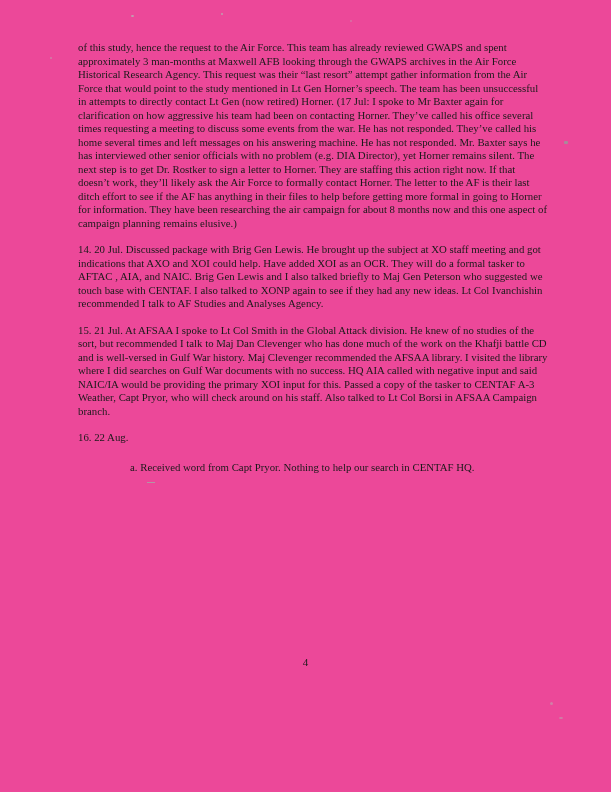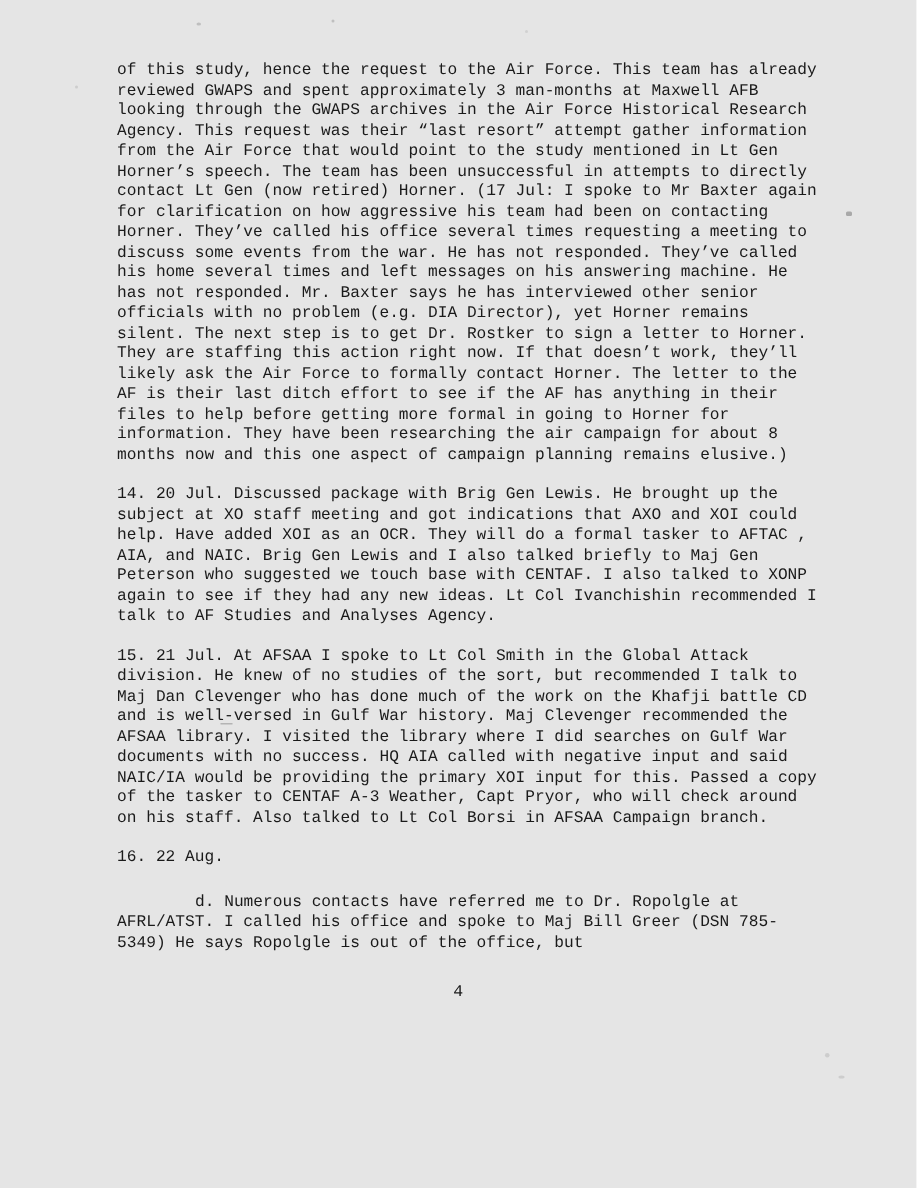--- a/index.html
+++ b/index.html
@@ -4,23 +4,23 @@
 <style>
   html, body {
     margin: 0;
     padding: 0;
     background: #ffffff;
   }
   .page {
     position: relative;
     width: 611px;
     height: 792px;
-    background: #e5e5e5;
+    background: #ec4899;
     overflow: hidden;
-    font-family: Liberation Mono, monospace;
+    font-family: Liberation Serif, serif;
     color: #1a1a1a;
   }
   .text-block {
     position: absolute;
     left: 78px;
     top: 41px;
     width: 471px;
     font-size: 10.8px;
     line-height: 13.5px;
     text-align: left;
@@ -63,21 +63,21 @@
 </head>
 <body>
 
 <div class="page">
 
   <div class="text-block">
     <p>of this study, hence the request to the Air Force. This team has already reviewed GWAPS and spent approximately 3 man-months at Maxwell AFB looking through the GWAPS archives in the Air Force Historical Research Agency. This request was their “last resort” attempt gather information from the Air Force that would point to the study mentioned in Lt Gen Horner’s speech. The team has been unsuccessful in attempts to directly contact Lt Gen (now retired) Horner. (17 Jul: I spoke to Mr Baxter again for clarification on how aggressive his team had been on contacting Horner. They’ve called his office several times requesting a meeting to discuss some events from the war. He has not responded. They’ve called his home several times and left messages on his answering machine. He has not responded. Mr. Baxter says he has interviewed other senior officials with no problem (e.g. DIA Director), yet Horner remains silent. The next step is to get Dr. Rostker to sign a letter to Horner. They are staffing this action right now. If that doesn’t work, they’ll likely ask the Air Force to formally contact Horner. The letter to the AF is their last ditch effort to see if the AF has anything in their files to help before getting more formal in going to Horner for information. They have been researching the air campaign for about 8 months now and this one aspect of campaign planning remains elusive.)</p>
     <p>14. 20 Jul. Discussed package with Brig Gen Lewis. He brought up the subject at XO staff meeting and got indications that AXO and XOI could help. Have added XOI as an OCR. They will do a formal tasker to AFTAC , AIA, and NAIC. Brig Gen Lewis and I also talked briefly to Maj Gen Peterson who suggested we touch base with CENTAF. I also talked to XONP again to see if they had any new ideas. Lt Col Ivanchishin recommended I talk to AF Studies and Analyses Agency.</p>
     <p>15. 21 Jul. At AFSAA I spoke to Lt Col Smith in the Global Attack division. He knew of no studies of the sort, but recommended I talk to Maj Dan Clevenger who has done much of the work on the Khafji battle CD and is well-versed in Gulf War history. Maj Clevenger recommended the AFSAA library. I visited the library where I did searches on Gulf War documents with no success. HQ AIA called with negative input and said NAIC/IA would be providing the primary XOI input for this. Passed a copy of the tasker to CENTAF A-3 Weather, Capt Pryor, who will check around on his staff. Also talked to Lt Col Borsi in AFSAA Campaign branch.</p>
     <p class="heading-line">16. 22 Aug.</p>
-    <p class="indent">d. Numerous contacts have referred me to Dr. Ropolgle at AFRL/ATST. I called his office and spoke to Maj Bill Greer (DSN 785-5349) He says Ropolgle is out of the office, but</p>
+    <p class="indent">a. Received word from Capt Pryor. Nothing to help our search in CENTAF HQ.</p>
   </div>
 
   <div class="page-number">4</div>
 
   <div class="speck s1"></div>
   <div class="speck s2"></div>
   <div class="speck s3"></div>
   <div class="speck s4"></div>
   <div class="speck s5"></div>
   <div class="speck s6"></div>

